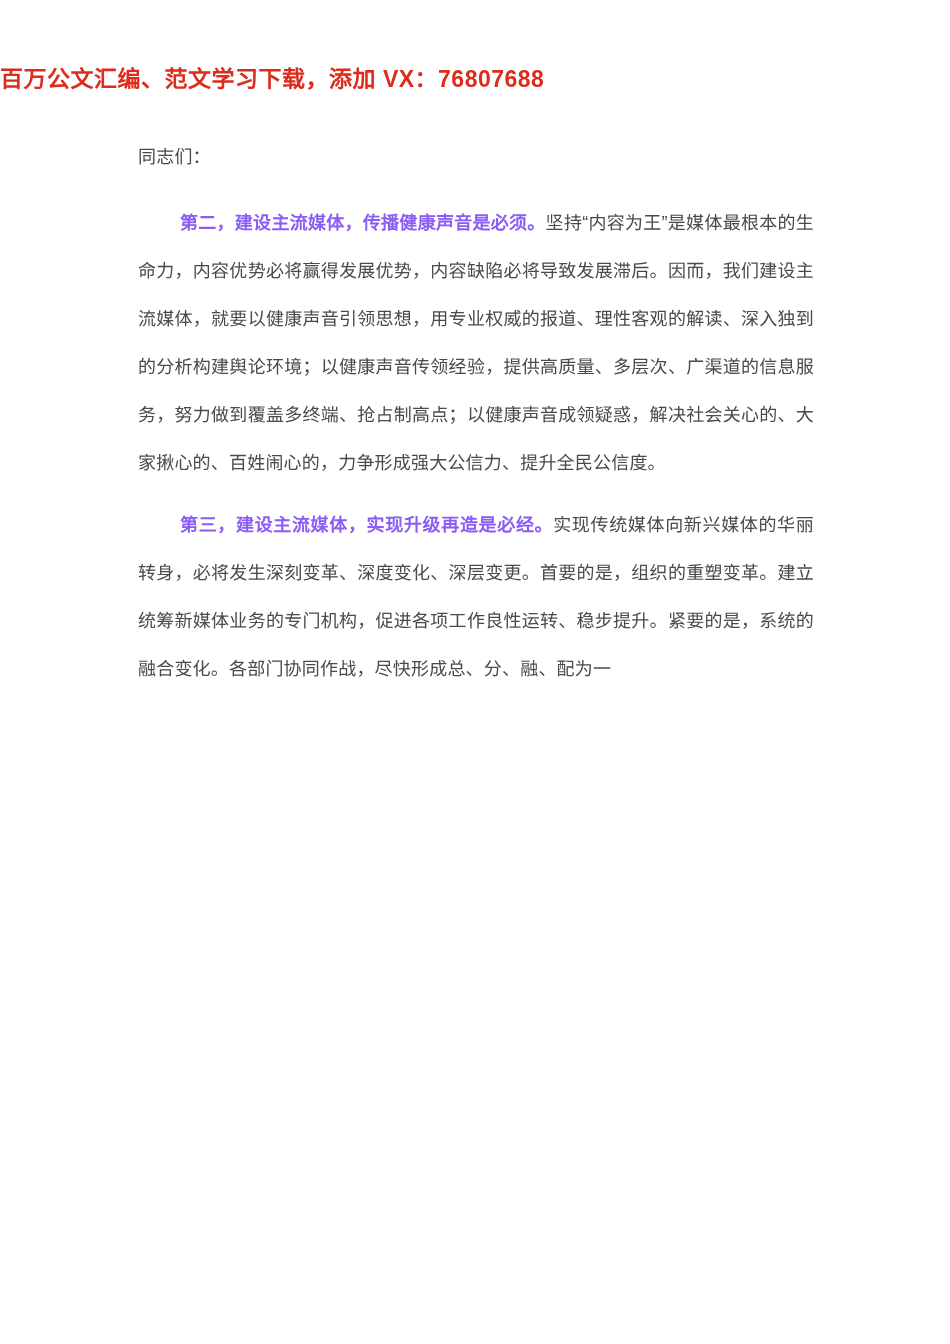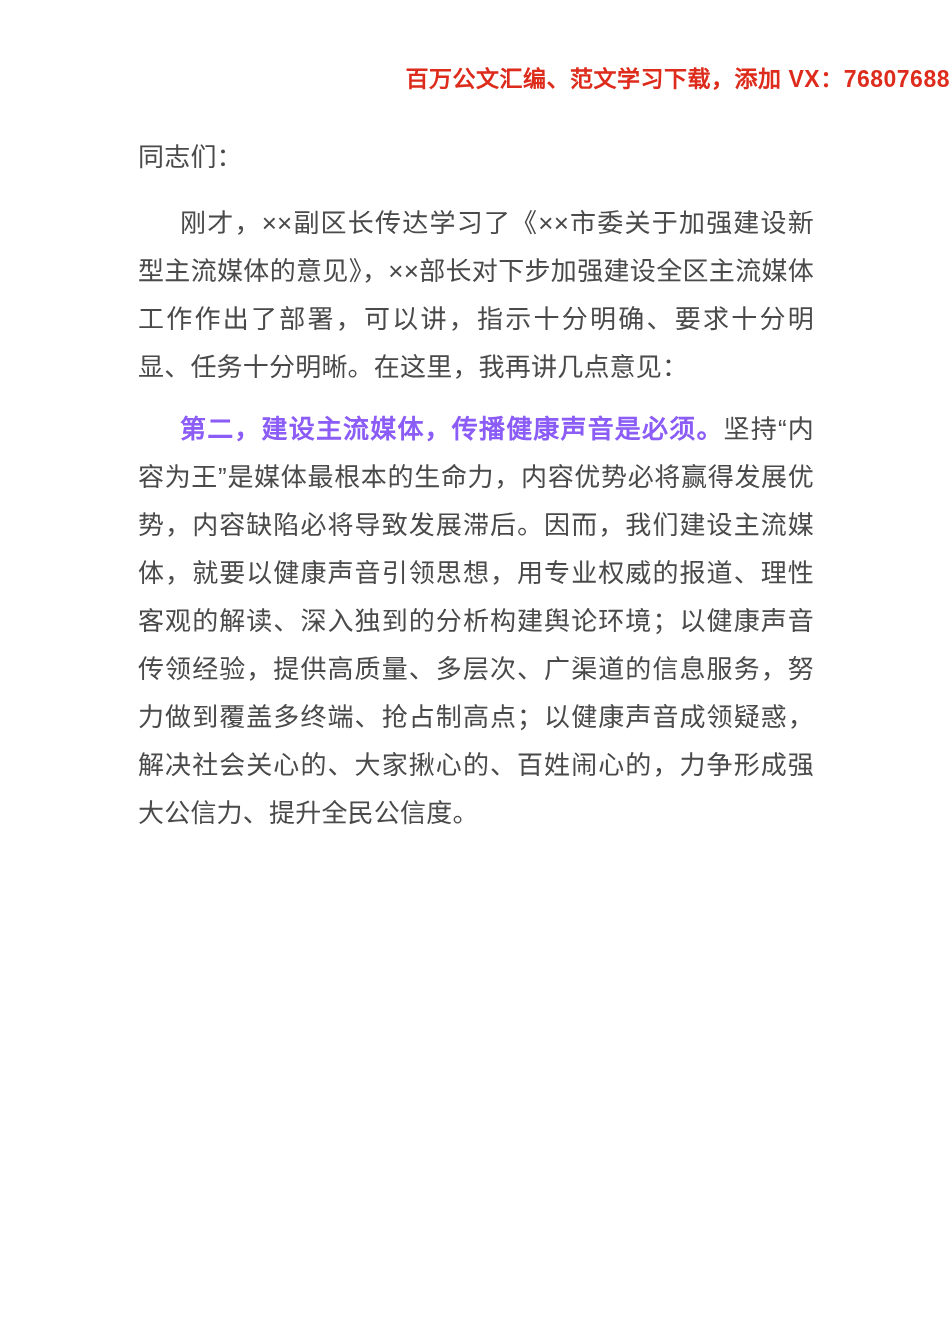--- a/index.html
+++ b/index.html
@@ -22,41 +22,41 @@
     background: #ffffff;
     box-sizing: border-box;
   }
 
   
   .promo-header {
     position: absolute;
     left: 0;
     top: 62px;
     width: 950px;
-    text-align: right;
+    text-align: left;
     color: #dd2b1c;
     font-size: 23px;
     font-weight: 700;
     letter-spacing: 0.5px;
     line-height: 34px;
     white-space: nowrap;
     font-family: "Liberation Sans", "DejaVu Sans", sans-serif;
   }
 
   
   .doc-body {
     position: absolute;
     left: 138px;
     top: 133px;
     width: 676px;
   }
 
   .para {
     color: #4a4a4a;
-    font-size: 26px;
+    font-size: 18px;
     line-height: 48px;
     text-align: justify;
     text-justify: inter-ideograph;
     margin: 0 0 14px 0;
     letter-spacing: 0.2px;
     word-break: break-all;
   }
 
   .para.salutation {
     margin-bottom: 18px;
@@ -75,24 +75,24 @@
 <body>
 
 <div class="page">
 
   <div class="promo-header">百万公文汇编、范文学习下载，添加 VX：76807688</div>
 
   <div class="doc-body">
 
     <p class="para salutation">同志们：</p>
 
-    <p class="para indent">
-      <span class="lead"></span><span>刚才，××副区长传达学习了《××市委关于加强建设新型主流媒体的意见》，××部长对下步加强建设全区主流媒体工作作出了部署，可以讲，指示十分明确、要求十分明显、任务十分明晰。在这里，我再讲几点意见：</span>
-    </p>
 
 
     <p class="para indent">
       <span class="lead">第二，建设主流媒体，传播健康声音是必须。</span><span>坚持“内容为王”是媒体最根本的生命力，内容优势必将赢得发展优势，内容缺陷必将导致发展滞后。因而，我们建设主流媒体，就要以健康声音引领思想，用专业权威的报道、理性客观的解读、深入独到的分析构建舆论环境；以健康声音传领经验，提供高质量、多层次、广渠道的信息服务，努力做到覆盖多终端、抢占制高点；以健康声音成领疑惑，解决社会关心的、大家揪心的、百姓闹心的，力争形成强大公信力、提升全民公信度。</span>
     </p>
 
+    <p class="para indent">
+      <span class="lead">第三，建设主流媒体，实现升级再造是必经。</span><span>实现传统媒体向新兴媒体的华丽转身，必将发生深刻变革、深度变化、深层变更。首要的是，组织的重塑变革。建立统筹新媒体业务的专门机构，促进各项工作良性运转、稳步提升。紧要的是，系统的融合变化。各部门协同作战，尽快形成总、分、融、配为一</span>
+    </p>
 
   </div>
 </div>
 
 </body></html>

